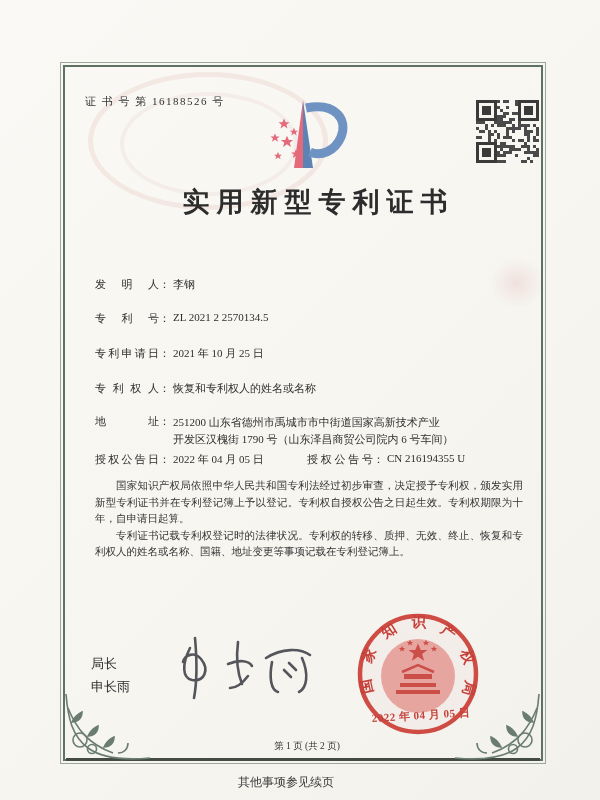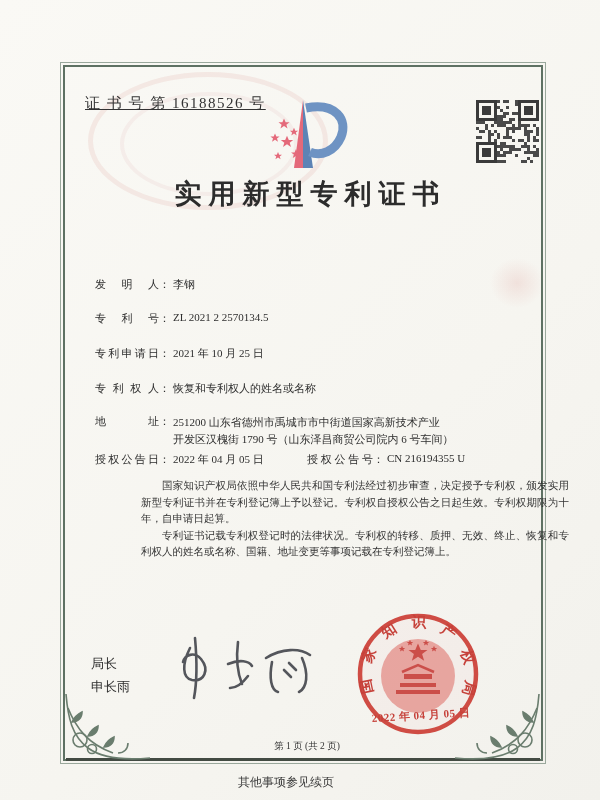--- a/index.html
+++ b/index.html
@@ -11,31 +11,31 @@
   }
   
   .frame{position:absolute;left:60px;top:62px;width:484px;height:700px;border:1px solid #9aa89c;}
   .frame-inner{position:absolute;inset:2px;border:2px solid #5e7163;}
   .bottom-edge{position:absolute;left:66px;top:758px;width:474px;height:3px;background:#434b43;}
   
   .bleed-ring{position:absolute;left:88px;top:72px;width:230px;height:128px;border:5px solid rgba(216,150,145,0.16);border-radius:50%;}
   .bleed-ring2{position:absolute;left:120px;top:92px;width:170px;height:96px;border:4px solid rgba(216,150,145,0.10);border-radius:50%;}
   .smudge{position:absolute;left:490px;top:258px;width:54px;height:50px;background:radial-gradient(closest-side,rgba(210,120,115,.16),transparent);}
   
-  .cert-no{position:absolute;left:85px;top:94px;font-size:15px;letter-spacing:1.5px;color:#333;text-decoration:underline;}
-  .title{position:absolute;left:60px;top:168px;width:485px;margin:8px;text-align:center;
+  .cert-no{position:absolute;left:85px;top:94px;font-size:11px;letter-spacing:1.5px;color:#333;}
+  .title{position:absolute;left:60px;top:168px;width:485px;margin:16px;text-align:center;
     font-size:27px;font-weight:bold;letter-spacing:7px;color:#2c2c2c;}
   .row{position:absolute;left:95px;font-size:11px;color:#2e2e2e;white-space:nowrap;}
   .flabel{display:inline-block;width:64px;text-align:justify;text-align-last:justify;vertical-align:top;}
   .colon{vertical-align:top;}
   .fvalue{display:inline-block;margin-left:3px;vertical-align:top;}
   .addr-val{white-space:normal;width:286px;line-height:16.5px;}
   .pair2{position:absolute;left:212px;top:0;}
   .pair2 .flabel{width:66px;}
-  .paras{position:absolute;left:95px;top:478px;width:428px;font-size:10.5px;line-height:16.5px;color:#333;text-align:justify;margin-left:46px;}
+  .paras{position:absolute;left:95px;top:478px;width:428px;font-size:10.5px;line-height:16.5px;color:#333;text-align:justify;}
   .paras p{margin:0;text-indent:2em;}
   .director{position:absolute;left:91px;top:652px;font-size:13px;line-height:23px;color:#2e2e2e;}
   .page-info{position:absolute;left:60px;top:740px;width:470px;text-align:center;font-size:9.5px;color:#333;padding-left:12px;}
   .cont-note{position:absolute;left:60px;top:774px;width:452px;text-align:center;font-size:12px;color:#3a3a3a;}
   .seal-date{position:absolute;left:366px;top:708px;width:110px;text-align:center;
     font-size:11px;color:#c6413a;transform:rotate(-3.5deg);letter-spacing:.5px;font-weight:bold;}
   .sig-svg{position:absolute;left:168px;top:628px;}
   .seal-svg{position:absolute;left:352px;top:608px;}
   .logo-svg{position:absolute;left:250px;top:92px;}
   .qr-box{position:absolute;left:476px;top:100px;width:63px;height:63px;}

